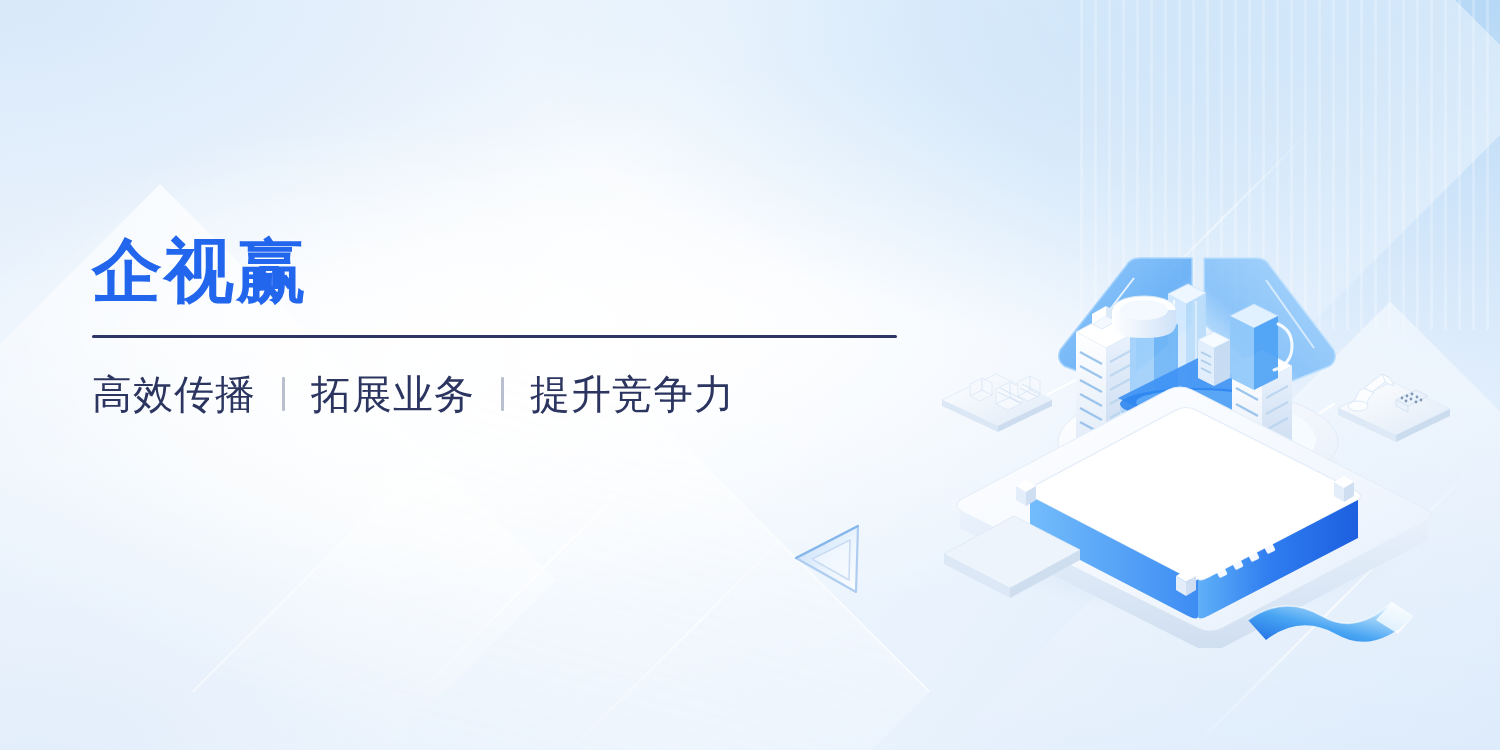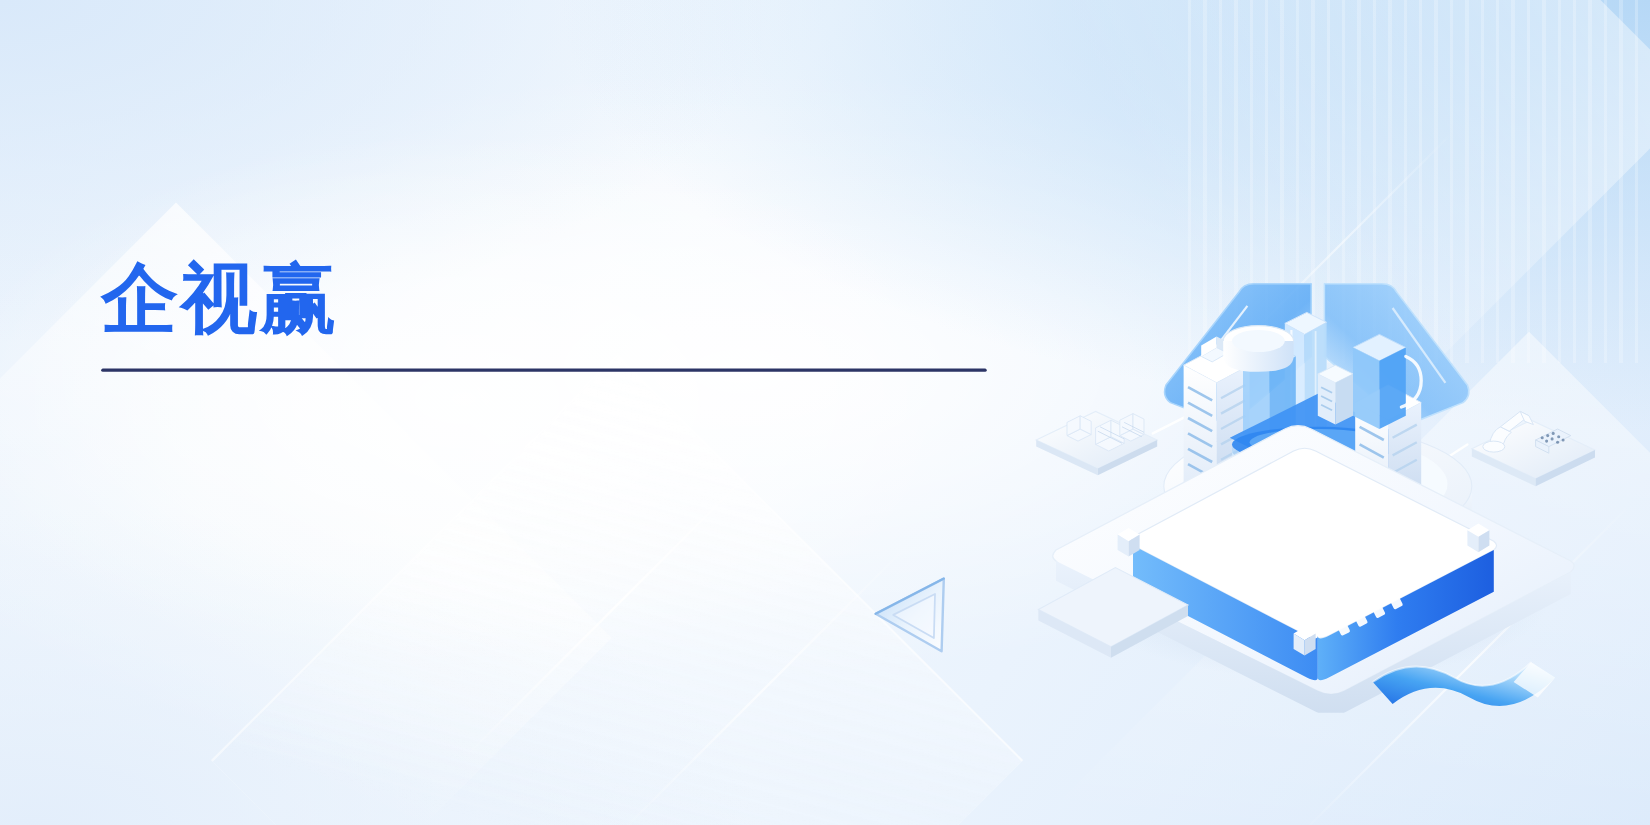--- a/index.html
+++ b/index.html
@@ -164,20 +164,27 @@
   <div class="streak streak-3"></div>
   <div class="streak streak-4"></div>
 
   <div class="copy">
 
     <h1 class="brand-title">企视赢</h1>
 
 
     <div class="rule"></div>
 
+    <div class="tagline">
+      <span>高效传播</span>
+      <span class="sep"></span>
+      <span>拓展业务</span>
+      <span class="sep"></span>
+      <span>提升竞争力</span>
+    </div>
   </div>
 
   <div class="glass-tri">
     <svg viewBox="0 0 86 86" xmlns="http://www.w3.org/2000/svg">
       <defs>
         <linearGradient id="triG" x1="0" y1="0" x2="1" y2="1">
           <stop offset="0%" stop-color="#bcd9f7" stop-opacity="0.95"></stop>
           <stop offset="55%" stop-color="#e9f3fd" stop-opacity="0.9"></stop>
           <stop offset="100%" stop-color="#ffffff" stop-opacity="0.8"></stop>
         </linearGradient>

